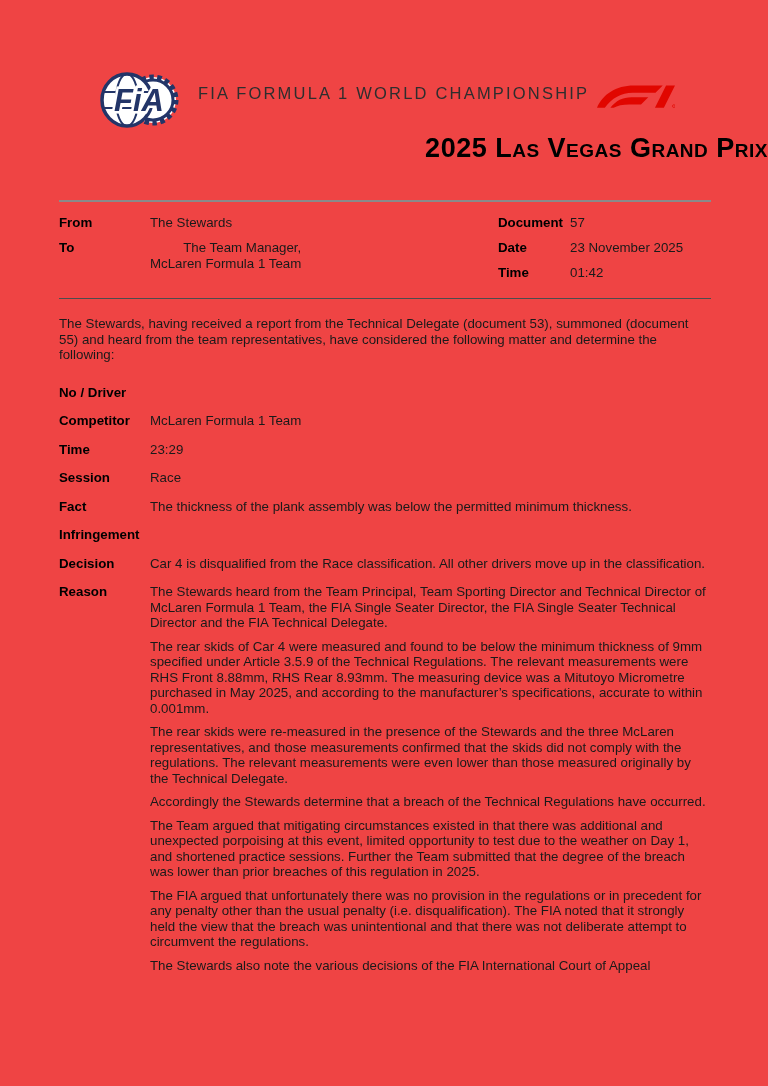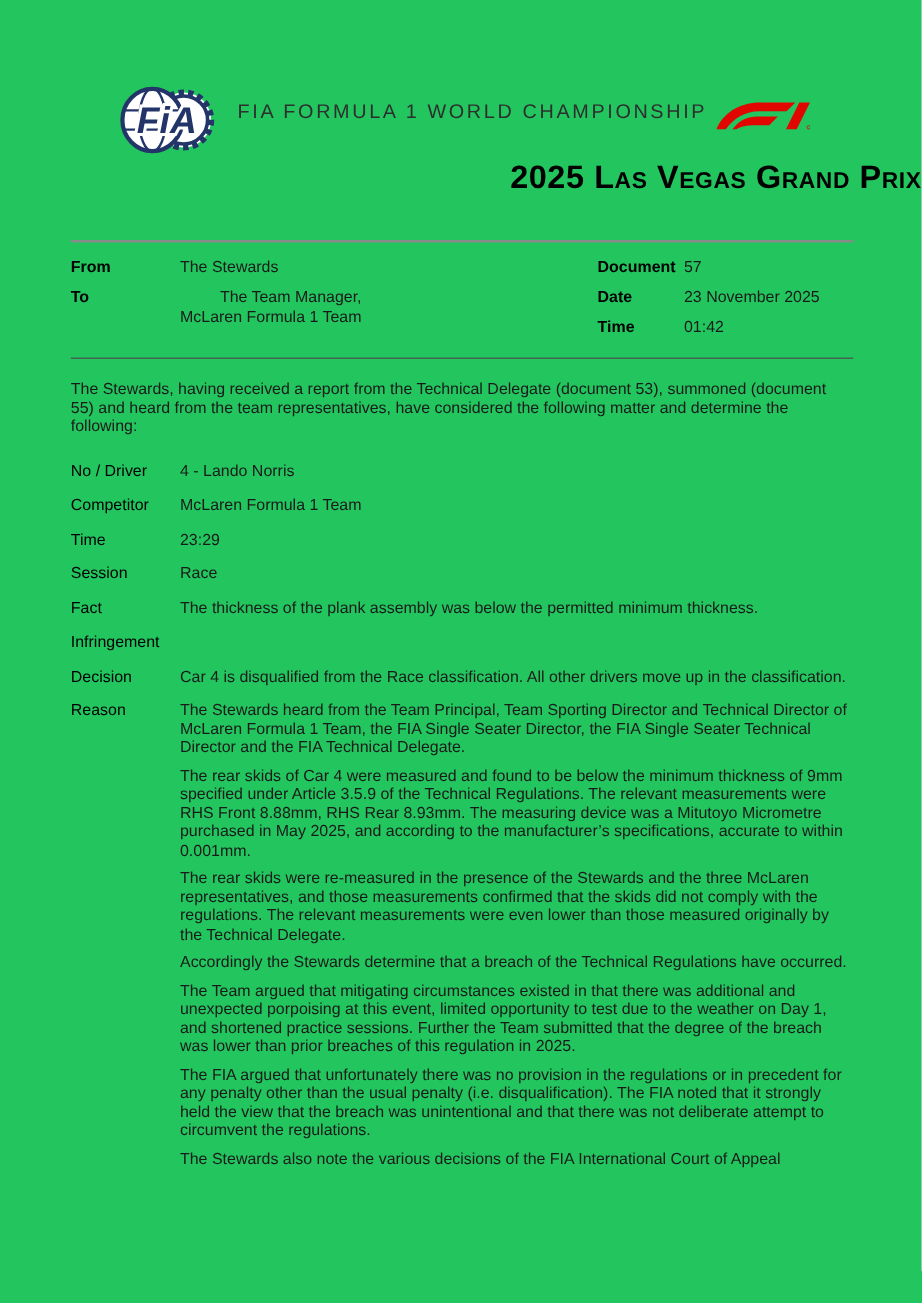--- a/index.html
+++ b/index.html
@@ -1,20 +1,20 @@
 <!DOCTYPE html>
 <html><head>
 <meta charset="utf-8">
 <style>
   html,body{margin:0;padding:0;background:#e8e8e8;}
   .page{
     position:relative;
     width:768px;height:1086px;
     margin:0 auto;
-    background:#22c55e;
+    background:#ef4444;
     overflow:hidden;
     font-family:"Liberation Sans", sans-serif;
     color:#1a1a1a;
   }
   
   .header{position:relative;height:200px;}
   .fia-logo{position:absolute;left:99px;top:62px;width:82px;height:76px;}
   .fia-wordmark{
     position:absolute;left:198px;top:84px;width:340px;
     font-size:16.5px;letter-spacing:2.2px;color:#2e2e2e;
@@ -36,21 +36,21 @@
   .meta-row{display:flex;margin-bottom:9px;}
   .meta-label{font-weight:bold;color:#000;}
   .meta-left .meta-label{width:91px;flex:0 0 91px;}
   .meta-right .meta-label{width:72px;flex:0 0 72px;}
   .meta-value{color:#1a1a1a;text-align:right;}
   .rule-bottom{margin:0 57px 0 59px;border:0;border-top:1.5px solid #4d4d4d;}
   
   .body{margin:0 57px 0 59px;padding-top:17px;font-size:13.3px;line-height:15.5px;}
   .intro{margin:0 0 22px 0;}
   .field{display:flex;margin-bottom:13px;}
-  .field-label{flex:0 0 91px;width:91px;font-weight:normal;color:#000;}
+  .field-label{flex:0 0 91px;width:91px;font-weight:bold;color:#000;}
   .field-value{flex:1;}
   .field-value p{margin:0 0 8px 0;}
   .field-value p:last-child{margin-bottom:0;}
 </style>
 </head>
 <body>
 
 <div class="page">
 
   <div class="header">
@@ -115,21 +115,20 @@
   </div>
 
   <hr class="rule-bottom">
 
   <div class="body">
 
     <p class="intro">The Stewards, having received a report from the Technical Delegate (document 53), summoned (document 55) and heard from the team representatives, have considered the following matter and determine the following:</p>
 
     <div class="field">
       <div class="field-label">No / Driver</div>
-      <div class="field-value">4 - Lando Norris</div>
     </div>
 
     <div class="field">
       <div class="field-label">Competitor</div>
       <div class="field-value">McLaren Formula 1 Team</div>
     </div>
 
     <div class="field">
       <div class="field-label">Time</div>
       <div class="field-value">23:29</div>

